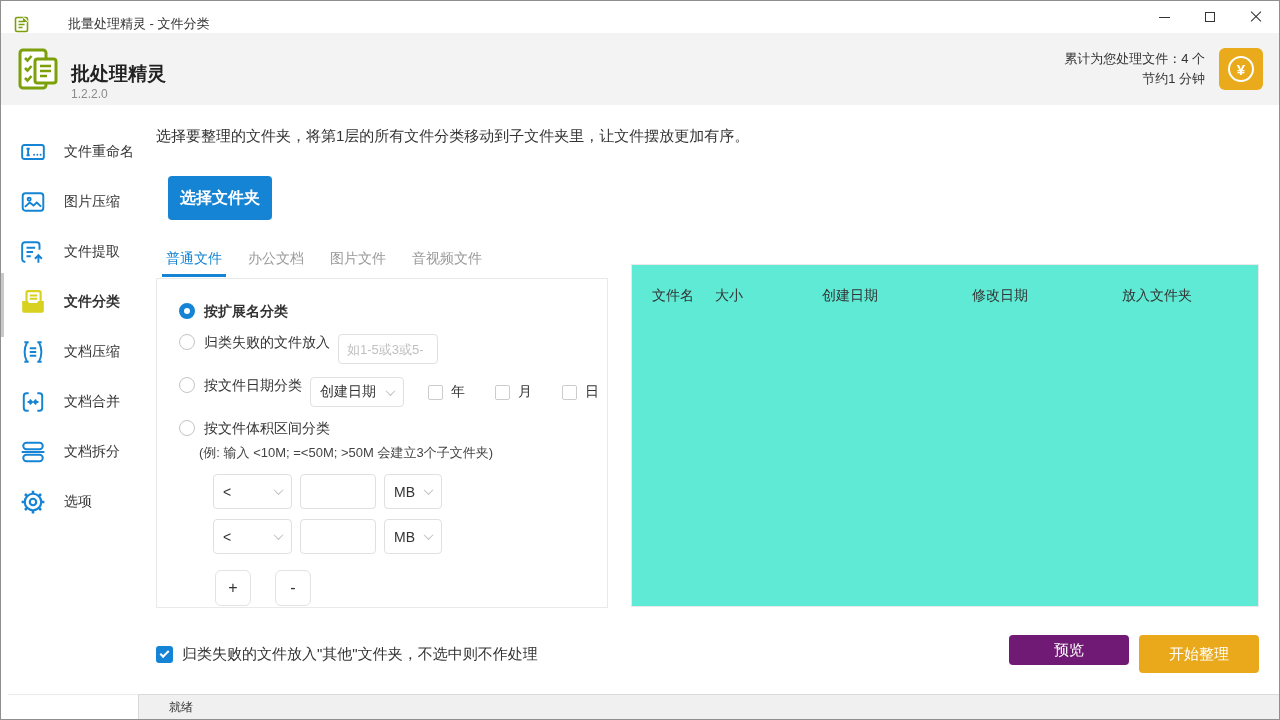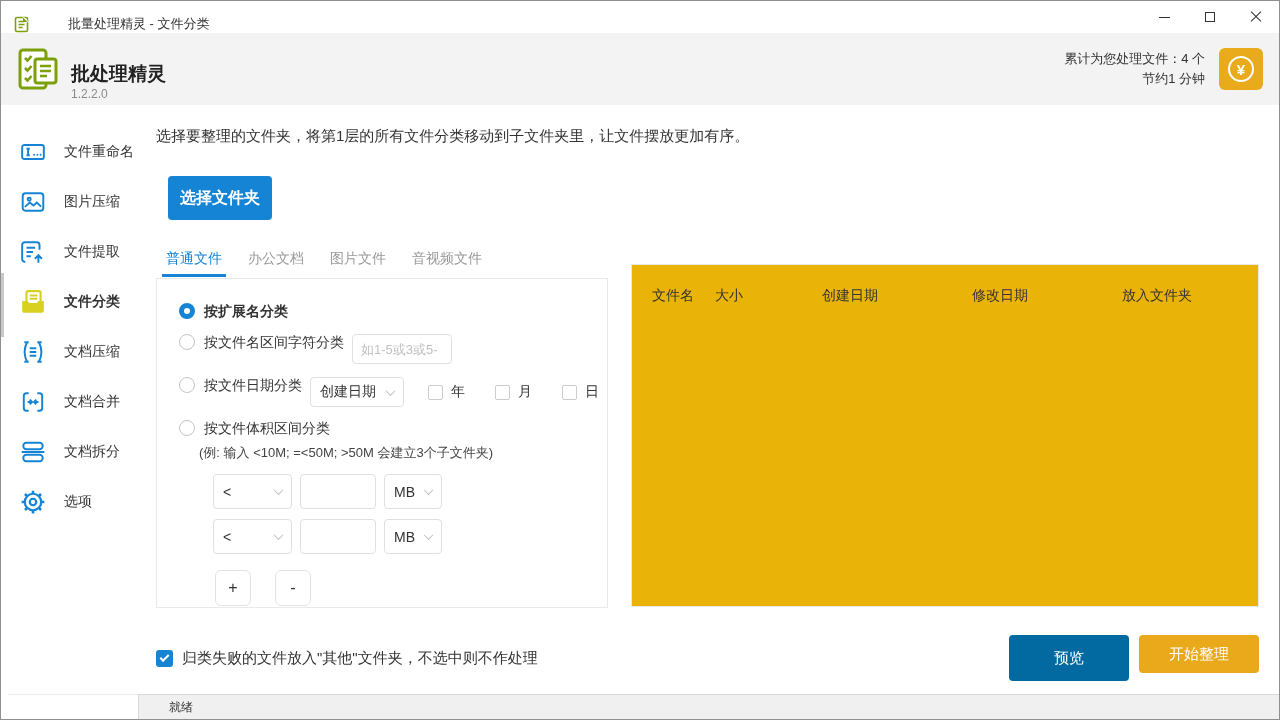--- a/index.html
+++ b/index.html
@@ -67,30 +67,30 @@
   .cb-item { display:flex; align-items:center; gap:8px; }
   .cb-box { width:15px; height:15px; border:1px solid #ccc; border-radius:2px; background:#fff; cursor:pointer; }
   .hint { font-size:13px; color:#444; margin:2px 0 12px 20px; }
   .size-row { display:flex; align-items:center; margin:0 0 10px 34px; gap:3px; }
   .op-select { width:79px; margin-left:0; height:35px; }
   .size-input { width:76px; height:35px; border:1px solid #e0e0e0; border-radius:4px; margin-left:5px; padding:0 8px; font-size:13px; outline:none; }
   .unit-select { width:58px; height:35px; margin-left:5px; }
   .pm-row { display:flex; gap:24px; margin:16px 0 0 36px; }
   .pm-btn { width:36px; height:36px; border:1px solid #e3e3e3; border-radius:6px; background:#fff; font-size:16px; color:#333; cursor:pointer; }
 
-  .right-panel { flex:1; margin-left:23px; margin-top:14px; height:343px; border:1px solid #e9e9e9; background:#eab308; }
+  .right-panel { flex:1; margin-left:23px; margin-top:14px; height:343px; border:1px solid #e9e9e9; background:#5eead4; }
   .table-header { display:grid; grid-template-columns:63px 107px 150px 150px 1fr; padding:22px 20px 0 20px; }
   .th { font-size:14px; color:#333; white-space:nowrap; }
 
   .footer-row { display:flex; align-items:center; margin-top:27px; }
   .footer-cb { width:17px; height:17px; background:#1584d4; border-radius:3px; display:flex; align-items:center; justify-content:center; margin-right:9px; cursor:pointer; }
   .footer-cb .tick { width:9px; height:5px; border-left:2px solid #fff; border-bottom:2px solid #fff; transform:rotate(-45deg) translate(1px,-1px); }
   .footer-label { font-size:15px; color:#333; }
   .footer-btns { margin-left:auto; display:flex; gap:10px; }
-  .preview-btn { width:120px; height:46px; background:#0369a1; color:#fff; border:none; border-radius:4px; font-size:15px; cursor:pointer; }
+  .preview-btn { width:120px; height:30px; background:#701a75; color:#fff; border:none; border-radius:4px; font-size:15px; cursor:pointer; }
   .start-btn { width:120px; height:38px; background:#e9a91b; color:#fff; border:none; border-radius:4px; font-size:15px; cursor:pointer; }
 
   
   .statusbar { height:25px; flex:0 0 25px; display:flex;padding-left:7px; }
   .statusbar-left { width:130px; flex:0 0 130px; background:#fff; border-top:1px solid #ececec; }
   .statusbar-main { flex:1; background:#f0f0f0; border-top:1px solid #d9d9d9; border-left:1px solid #d9d9d9; display:flex; align-items:center; padding-left:30px; font-size:12px; color:#333; }
 
   svg { display:block; }
 </style>
 </head>
@@ -265,21 +265,21 @@
 
           <div class="options-box">
 
             <div class="opt-row">
               <span class="radio checked"></span>
               <span class="opt-label" style="font-weight:bold">按扩展名分类</span>
             </div>
 
             <div class="opt-row">
               <span class="radio"></span>
-              <span class="opt-label">按文件名区间字符分类</span>
+              <span class="opt-label">归类失败的文件放入</span>
               <input class="mini-input" type="text" placeholder="如1-5或3或5-" style="">
             </div>
 
             <div class="opt-row">
               <span class="radio"></span>
               <span class="opt-label">按文件日期分类</span>
               <div class="selectbox date-select">
                 <span class="sel-text">创建日期</span>
                 <span class="caret"></span>
               </div>

